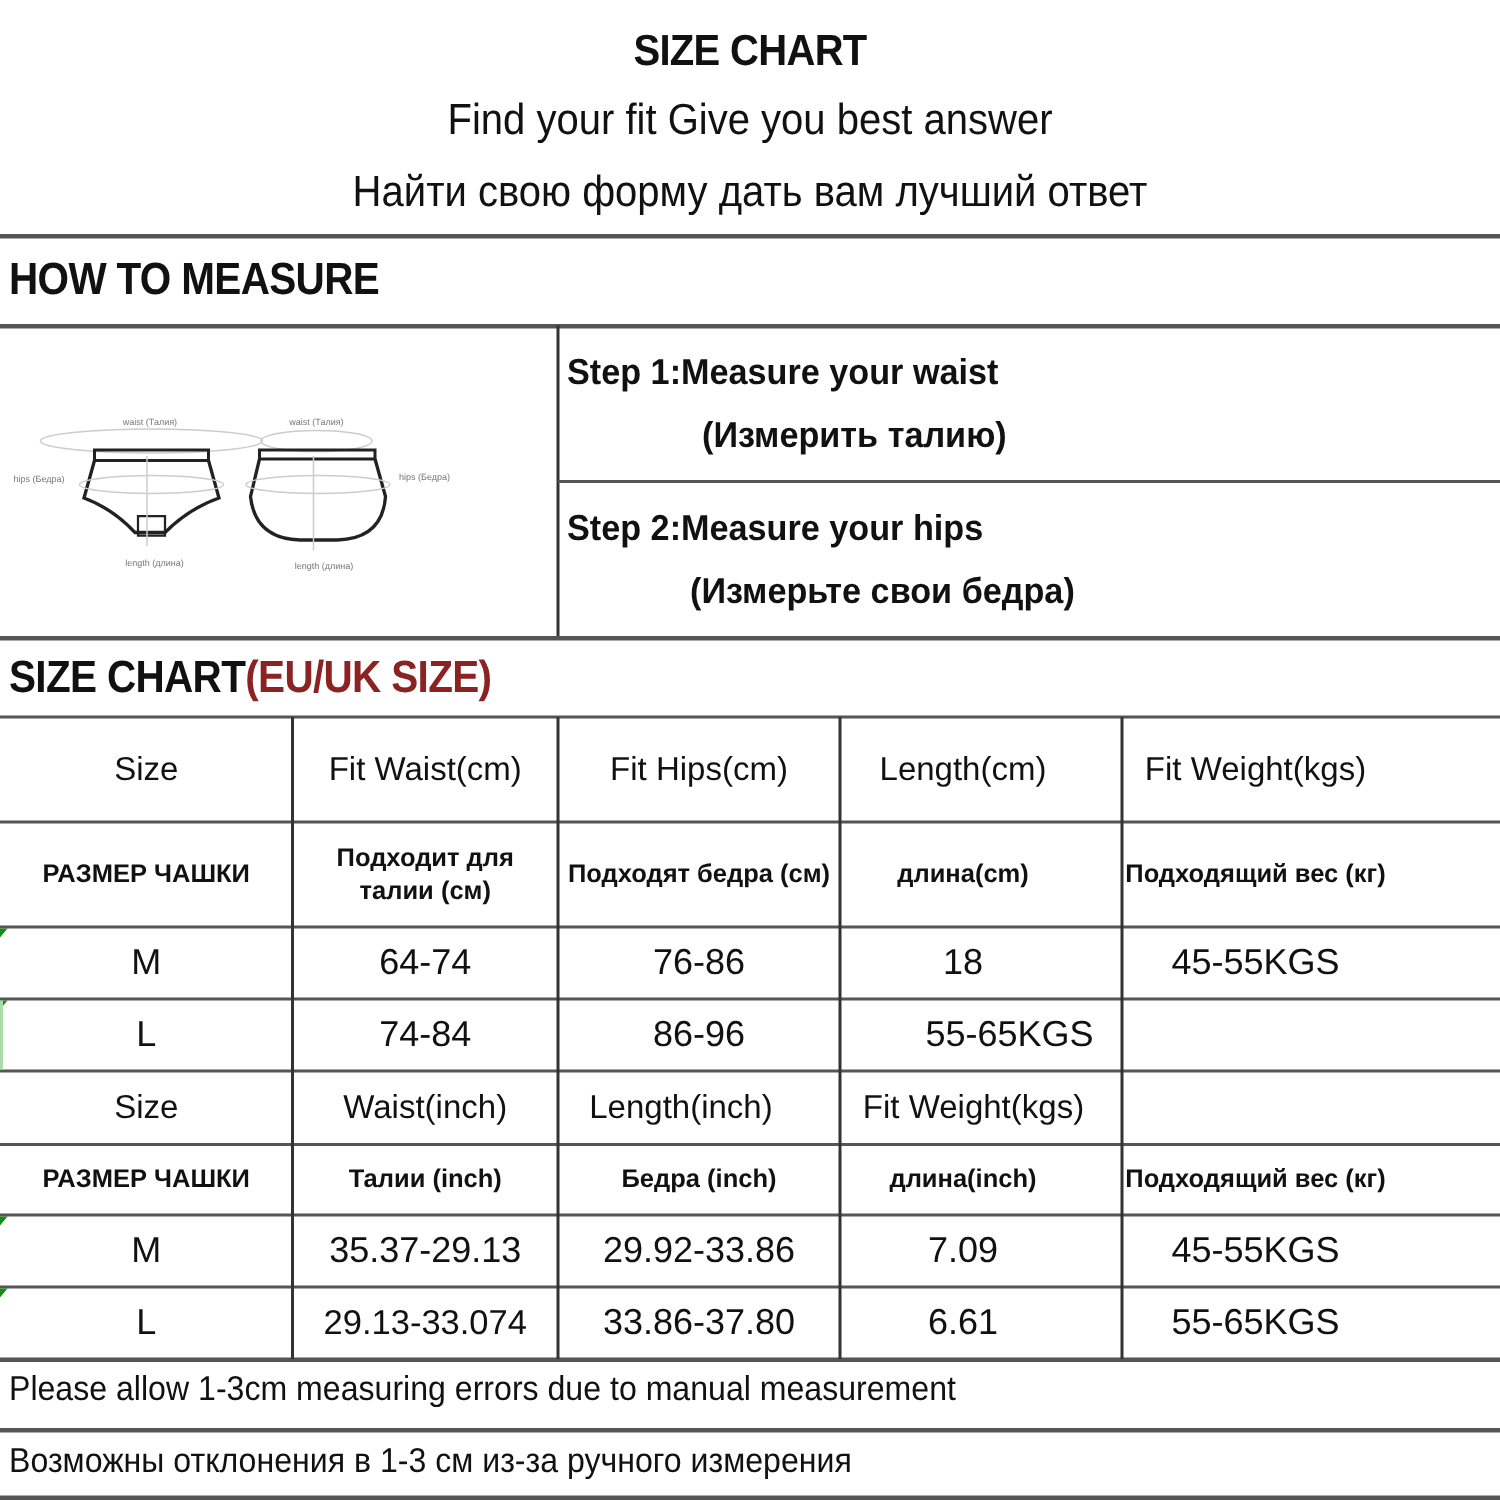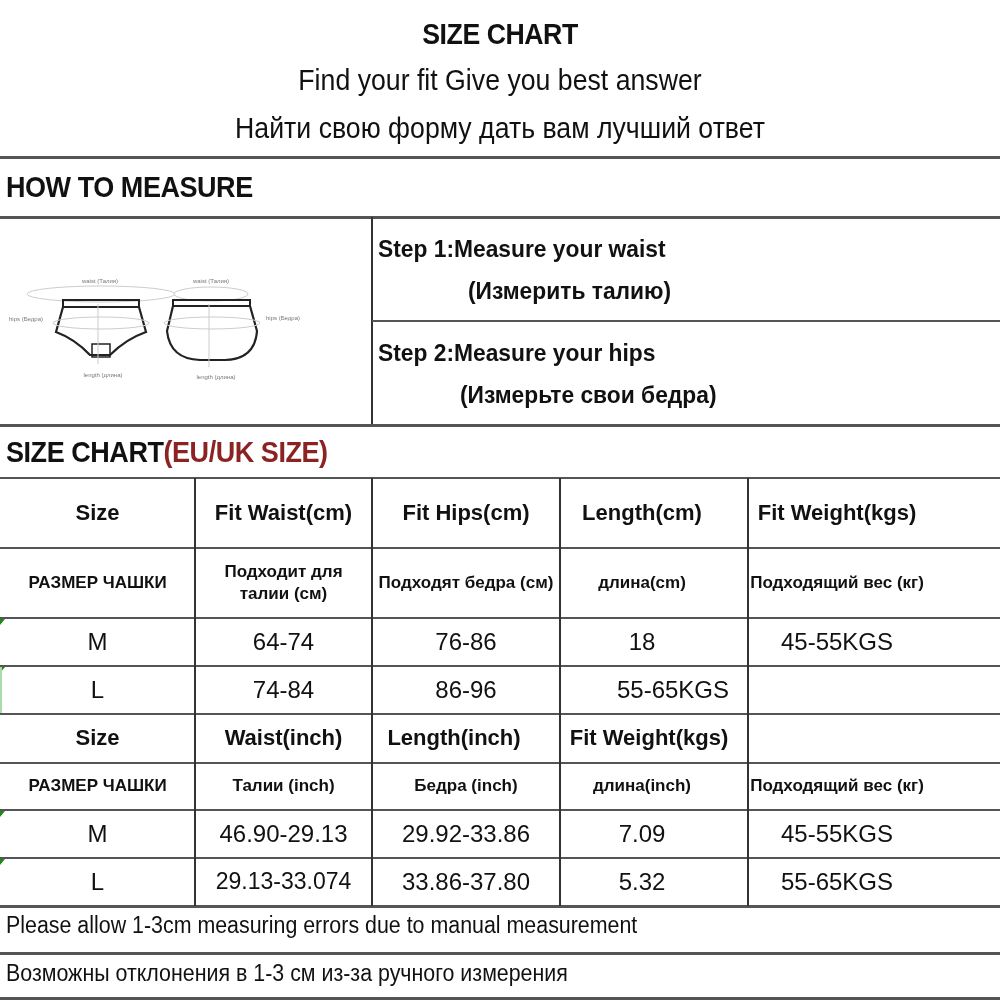--- a/index.html
+++ b/index.html
@@ -17,21 +17,21 @@
   .section-heading { position: absolute; left: 6px; font-size: 30px; font-weight: bold; letter-spacing: -0.5px; transform-origin: left center; transform: scaleX(0.9); white-space: nowrap; }
   .accent { color: #8b2323; }
 
   .illustration { position: absolute; left: 0; top: 219px; width: 372px; height: 205px; }
   .step { position: absolute; left: 378px; font-size: 24px; font-weight: bold; white-space: nowrap; transform-origin: left center; transform: scaleX(0.95); }
 
   .grid { position: absolute; left: 0; top: 478px; width: 1000px; }
   .row { position: absolute; left: 0; width: 1000px; display: flex; }
   .cell { height: 100%; display: flex; align-items: center; justify-content: center; text-align: center; line-height: 1.3; }
   .c0 { width: 195px; } .c1 { width: 177px; } .c2 { width: 188px; } .c3 { width: 164px; } .c4 { width: 226px; }
-  .hdr { font-size: 22px; font-weight: bold; }
+  .hdr { font-size: 22px; font-weight: normal; }
   .hdr-ru { font-size: 17px; font-weight: bold; }
   .val { font-size: 24px; }
 
   .green-mark { position: absolute; left: 0; width: 0; height: 0; border-top: 6px solid #1a8a1a; border-right: 5px solid transparent; }
 
   .footer-line { position: absolute; left: 6px; font-size: 23px; white-space: nowrap; transform-origin: left center; transform: scaleX(0.93); }
 </style>
 </head>
 <body>
 
@@ -135,30 +135,30 @@
   <div class="row" style="top:285px;height:47px;">
     <div class="cell c0 hdr-ru">РАЗМЕР ЧАШКИ</div>
     <div class="cell c1 hdr-ru">Талии (inch)</div>
     <div class="cell c2 hdr-ru">Бедра (inch)</div>
     <div class="cell c3 hdr-ru">длина(inch)</div>
     <div class="cell c4 hdr-ru">Подходящий вес (кг)</div>
   </div>
 
   <div class="row" style="top:332px;height:48px;">
     <div class="cell c0 val">M</div>
-    <div class="cell c1 val">46.90-29.13</div>
+    <div class="cell c1 val">35.37-29.13</div>
     <div class="cell c2 val">29.92-33.86</div>
     <div class="cell c3 val">7.09</div>
     <div class="cell c4 val">45-55KGS</div>
   </div>
   <div class="row" style="top:380px;height:48px;">
     <div class="cell c0 val">L</div>
     <div class="cell c1 val" style="font-size:23px;">29.13-33.074</div>
     <div class="cell c2 val">33.86-37.80</div>
-    <div class="cell c3 val">5.32</div>
+    <div class="cell c3 val">6.61</div>
     <div class="cell c4 val">55-65KGS</div>
   </div>
 </div>
 
 <div class="hr" style="top:547px;height:2px;background:#555;"></div>
 <div class="hr" style="top:617px;height:2px;background:#555;"></div>
 <div class="hr" style="top:665px;height:2px;background:#555;"></div>
 <div class="hr" style="top:713px;height:2px;background:#555;"></div>
 <div class="hr" style="top:762px;height:2px;background:#555;"></div>
 <div class="hr" style="top:809px;height:2px;background:#555;"></div>

